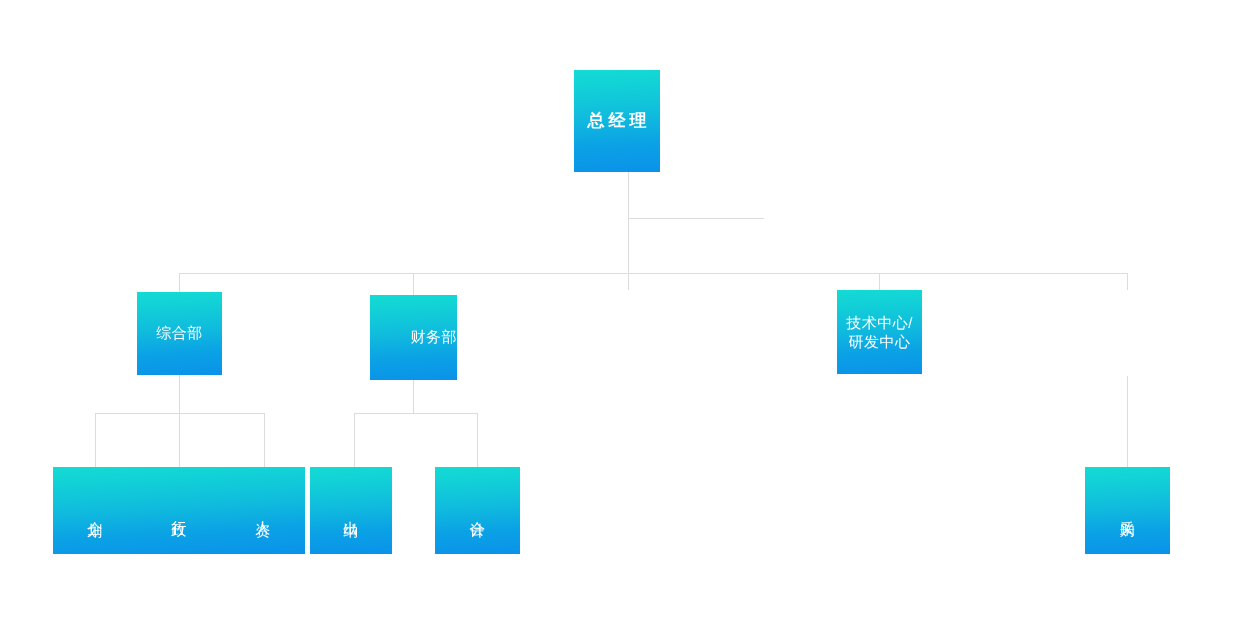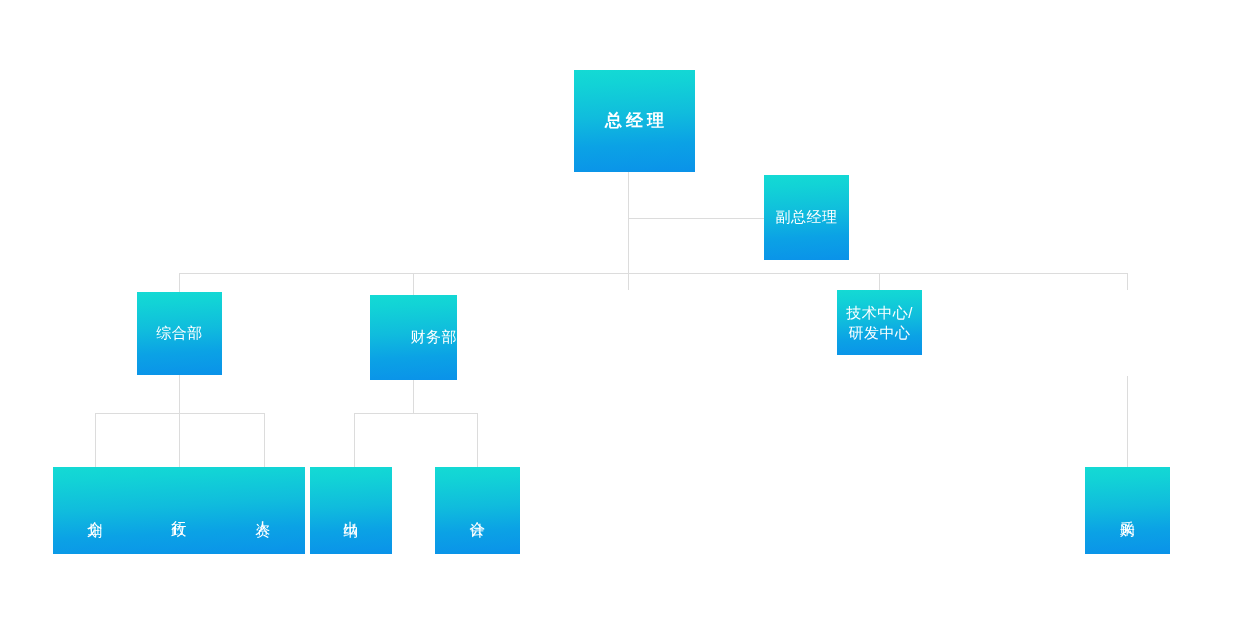--- a/index.html
+++ b/index.html
@@ -88,38 +88,35 @@
   <div class="ln v" style="left:179px;top:413px;height:54px;"></div>
   <div class="ln v" style="left:264px;top:413px;height:54px;"></div>
 
   <div class="ln v" style="left:413px;top:380px;height:33px;"></div>
   <div class="ln h" style="left:354px;top:413px;width:124px;"></div>
   <div class="ln v" style="left:354px;top:413px;height:54px;"></div>
   <div class="ln v" style="left:477px;top:413px;height:54px;"></div>
 
   <div class="ln v" style="left:1127px;top:376px;height:91px;"></div>
 
-  <div class="node ceo" style="left:574px;top:70px;width:121px;height:102px;">
+  <div class="node ceo" style="left:574px;top:70px;width:86px;height:102px;">
     <span>总经理</span>
   </div>
 
-  <div class="node" style="left:764px;top:175px;width:85px;height:85px;">
-    <span>副总经理</span>
-  </div>
 
   <div class="node" style="left:137px;top:292px;width:85px;height:83px;">
     <span>综合部</span>
   </div>
 
   <div class="node" style="left:370px;top:295px;width:87px;height:85px;justify-content:flex-end;">
     <span>财务部</span>
   </div>
 
 
-  <div class="node two-line" style="left:837px;top:290px;width:85px;height:65px;flex-direction:column;">
+  <div class="node two-line" style="left:837px;top:290px;width:85px;height:84px;flex-direction:column;">
     <span>技术中心/</span>
     <span>研发中心</span>
   </div>
 
 
   <div class="merged" style="left:53px;top:467px;width:252px;height:87px;">
     <div class="seg">
       <span class="vtext">企划</span>
     </div>
     <div class="seg">

